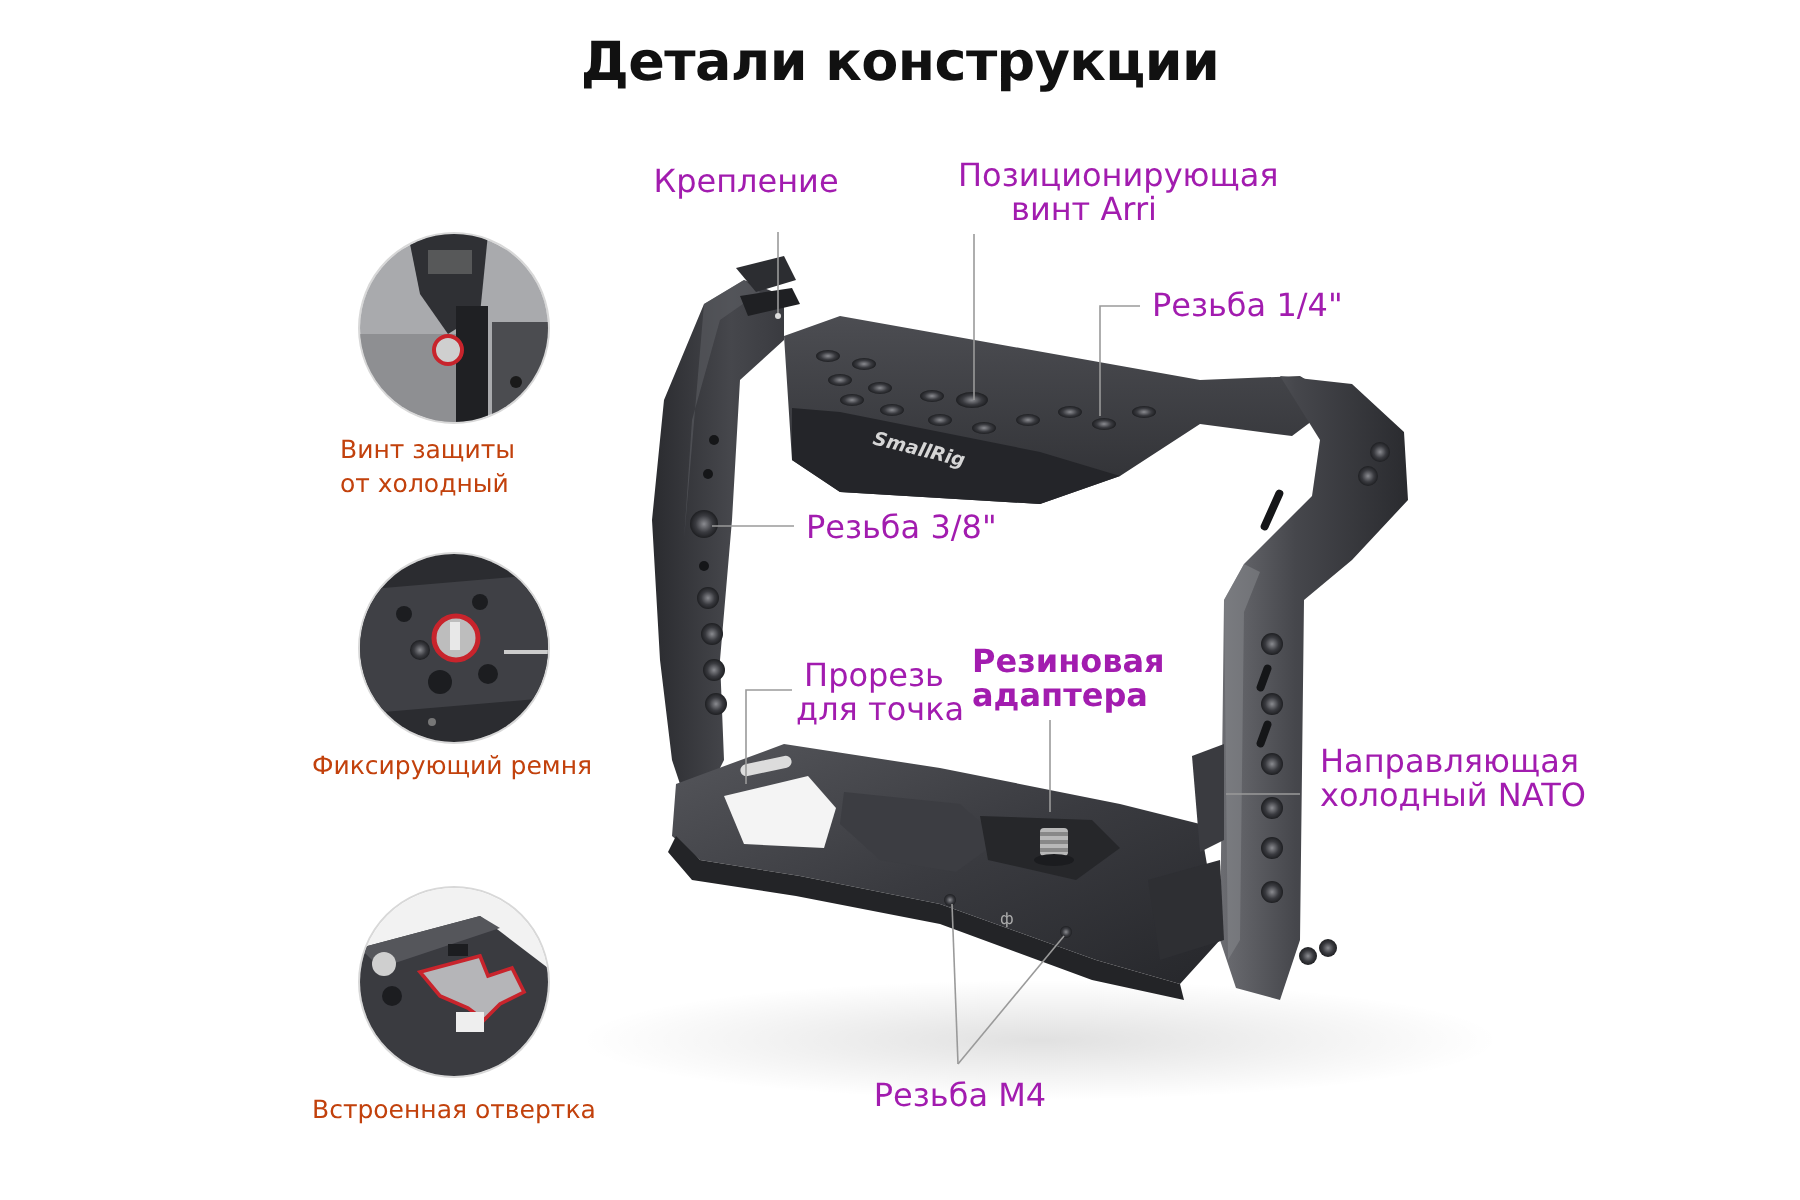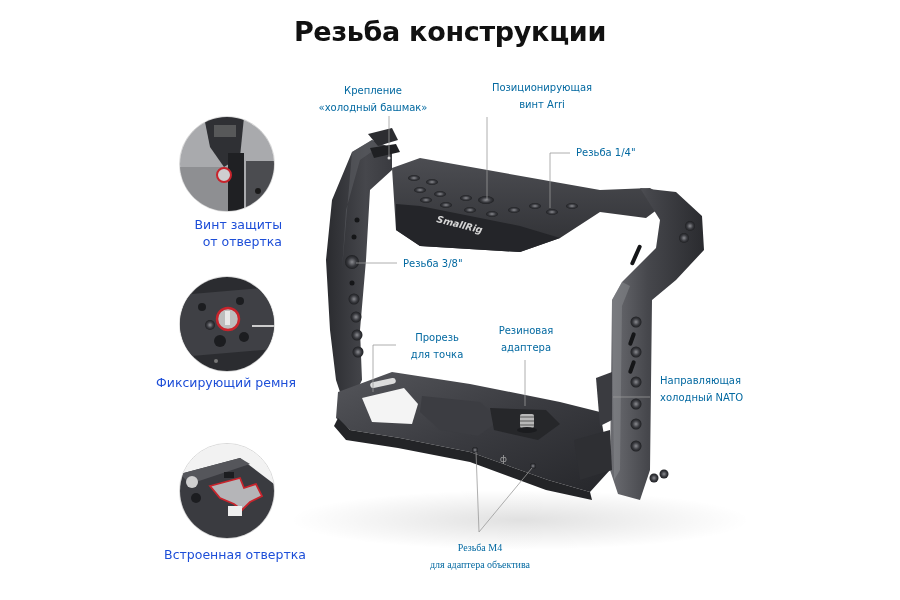--- a/index.html
+++ b/index.html
@@ -8,39 +8,39 @@
     background: #ffffff;
     font-family: "DejaVu Sans", sans-serif;
     color: #1a1a1a;
   }
   .title {
     position: absolute; left: 0; top: 16px; width: 900px; text-align: center;
     font-family: "DejaVu Sans", sans-serif; font-weight: bold; font-size: 27px;
     color: #111; letter-spacing: -0.3px;
   }
   .label {
-    position: absolute; font-size: 10px; line-height: 17px; color: #0369a1;
+    position: absolute; font-size: 16px; line-height: 17px; color: #a21caf;
     text-align: center; white-space: nowrap;
   }
   .label.left { text-align: left; }
   .inset {
     position: absolute; width: 94px; height: 94px; border-radius: 50%;
     overflow: hidden; border: 1px solid #d8d8d8;
   }
   .inset svg { display: block; }
   .inset-caption {
-    position: absolute; font-size: 12.5px; line-height: 17px; color: #1d4ed8;
-    text-align: right; white-space: nowrap;
+    position: absolute; font-size: 12.5px; line-height: 17px; color: #c2410c;
+    text-align: left; white-space: nowrap;
   }
   .cage-svg { position: absolute; left: 0; top: 0; }
 </style>
 </head>
 <body>
 
-<div class="title">Резьба конструкции</div>
+<div class="title">Детали конструкции</div>
 
 <svg class="cage-svg" width="900" height="600" viewBox="0 0 900 600">
   <defs>
     <linearGradient id="gMetal" x1="0" y1="0" x2="1" y2="1">
       <stop offset="0" stop-color="#55565b"></stop>
       <stop offset="0.5" stop-color="#3a3b40"></stop>
       <stop offset="1" stop-color="#26272b"></stop>
     </linearGradient>
     <linearGradient id="gTop" x1="0" y1="0" x2="0" y2="1">
       <stop offset="0" stop-color="#4c4d52"></stop>
@@ -177,21 +177,21 @@
     <path d="M24 0 L64 0 L60 40 L44 50 L30 30 Z" fill="#2f3034"></path>
     <rect x="34" y="8" width="22" height="12" fill="#575859"></rect>
     <rect x="48" y="36" width="16" height="58" fill="#1f2023"></rect>
     <rect x="66" y="44" width="28" height="50" fill="#4b4c50"></rect>
     <circle cx="44" cy="58" r="7" fill="#cfcfcf" stroke="#c8242c" stroke-width="2"></circle>
     <circle cx="78" cy="74" r="3" fill="#1a1a1a"></circle>
   </svg>
 </div>
 <div class="inset-caption" style="left:170px; top:216px; width:112px;">
   <div>Винт защиты</div>
-  <div>от отвертка</div>
+  <div>от холодный</div>
 </div>
 
 <div class="inset" style="left:179px; top:276px;">
   <svg width="94" height="94" viewBox="0 0 94 94">
     <rect width="94" height="94" fill="#2b2c30"></rect>
     <path d="M0 18 L94 10 L94 72 L0 80 Z" fill="#3f4045"></path>
     <circle cx="48" cy="42" r="11" fill="#bdbdbd" stroke="#c8242c" stroke-width="2.5"></circle>
     <rect x="45" y="34" width="5" height="14" fill="#e8e8e8"></rect>
     <circle cx="30" cy="48" r="5" fill="url(#gHole)"></circle>
     <circle cx="40" cy="64" r="6" fill="#1c1d20"></circle>
@@ -217,47 +217,45 @@
     <rect x="48" y="62" width="14" height="10" fill="#eeeeee"></rect>
     <rect x="44" y="28" width="10" height="6" fill="#1c1d20"></rect>
   </svg>
 </div>
 <div class="inset-caption" style="left:156px; top:546px; width:150px;">
   <div>Встроенная отвертка</div>
 </div>
 
 <div class="label" style="left:306px; top:82px; width:134px;">
   <div>Крепление</div>
-  <div>«холодный башмак»</div>
 </div>
 
 <div class="label" style="left:448px; top:79px; width:126px;margin-left:31px;">
   <div>Позиционирующая</div>
   <div>винт Arri</div>
 </div>
 
 <div class="label left" style="left:576px; top:144px;">
   <div>Резьба 1/4"</div>
 </div>
 
 <div class="label left" style="left:403px; top:255px;">
   <div>Резьба 3/8"</div>
 </div>
 
 <div class="label" style="left:398px; top:329px; width:78px;">
   <div>Прорезь</div>
   <div>для точка</div>
 </div>
 
-<div class="label" style="left:486px; top:322px; width:80px;">
+<div class="label" style="left:486px; top:322px; width:80px;font-weight:bold;">
   <div>Резиновая</div>
   <div>адаптера</div>
 </div>
 
 <div class="label left" style="left:660px; top:372px;">
   <div>Направляющая</div>
   <div>холодный NATO</div>
 </div>
 
-<div class="label" style="left:400px; top:539px; width:160px;font-family:Liberation Serif, serif;">
+<div class="label" style="left:400px; top:539px; width:160px;">
   <div>Резьба М4</div>
-  <div>для адаптера объектива</div>
 </div>
 
 </body></html>

